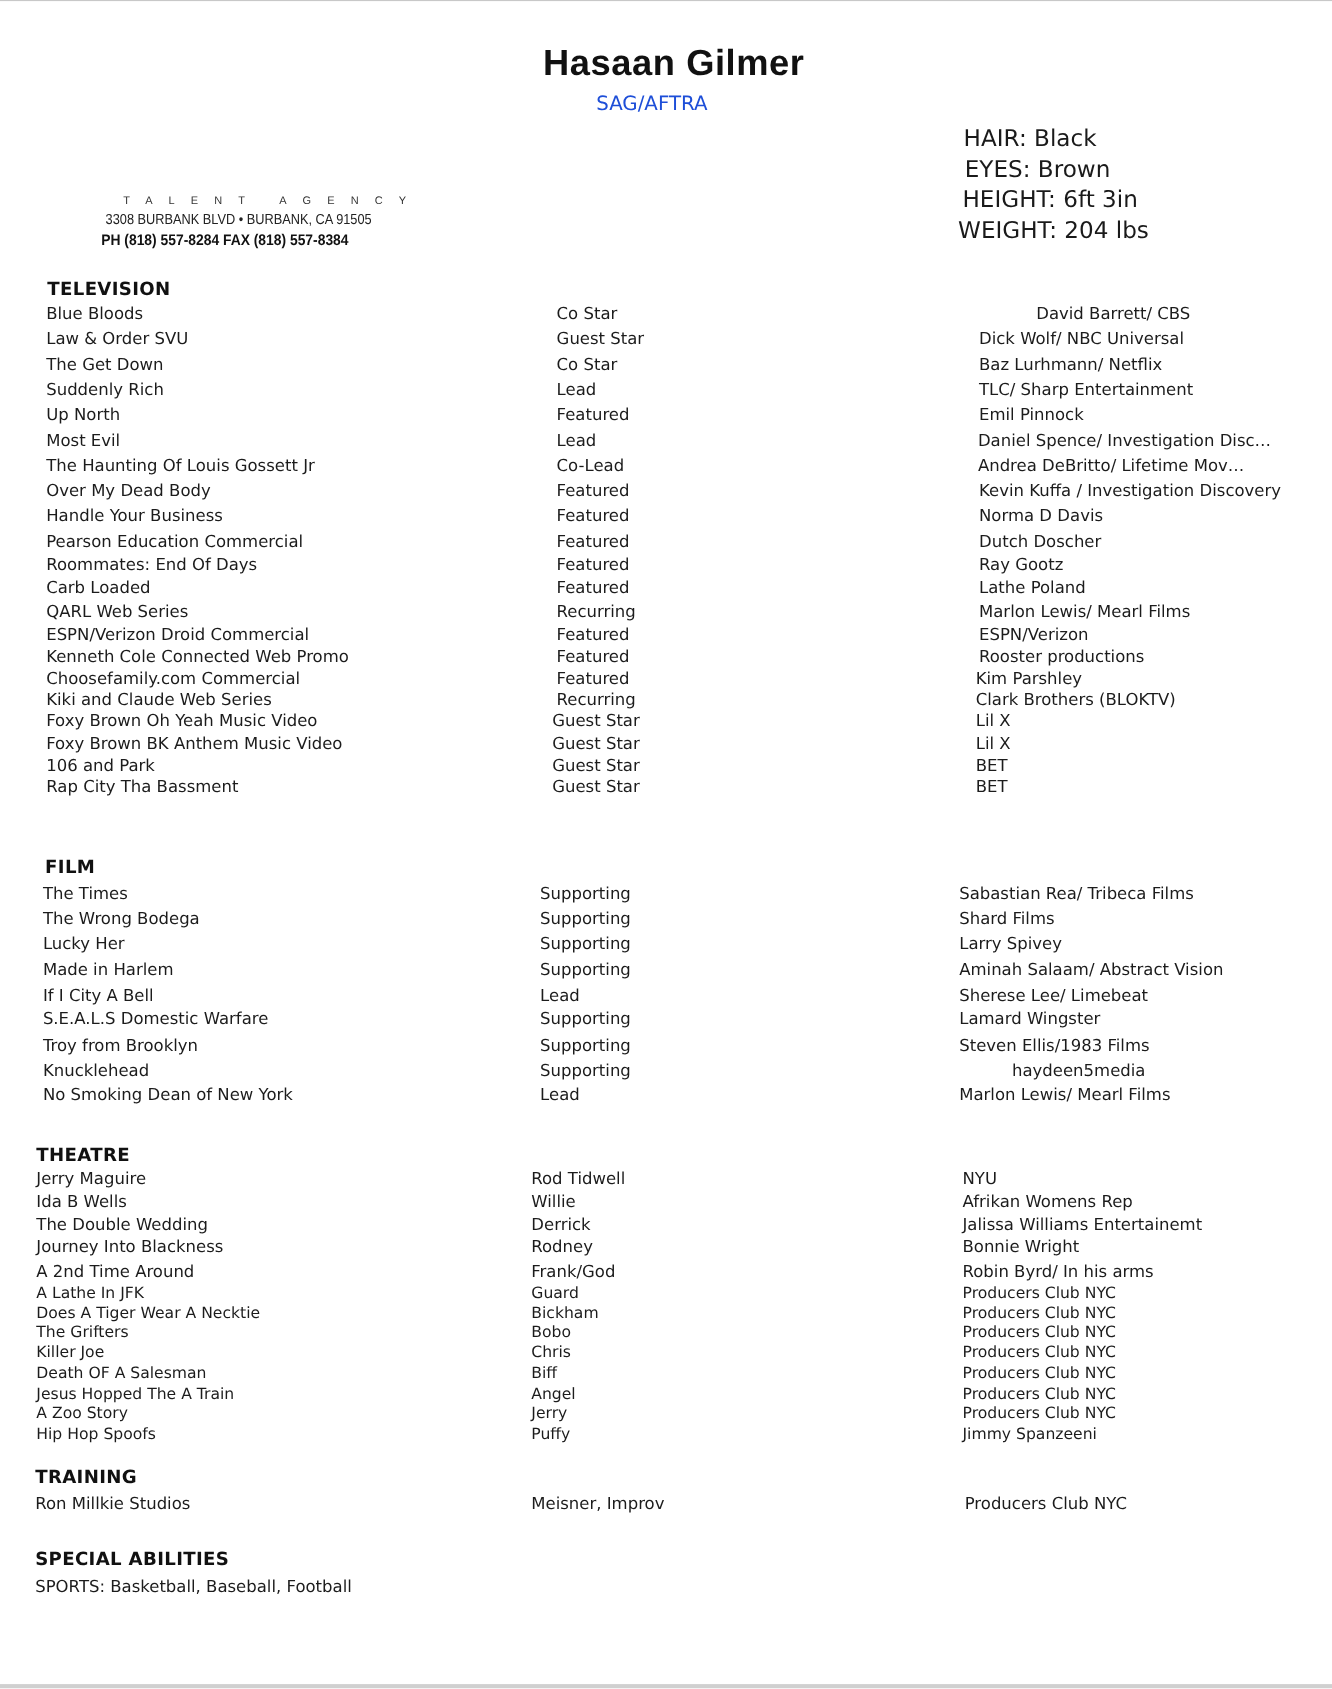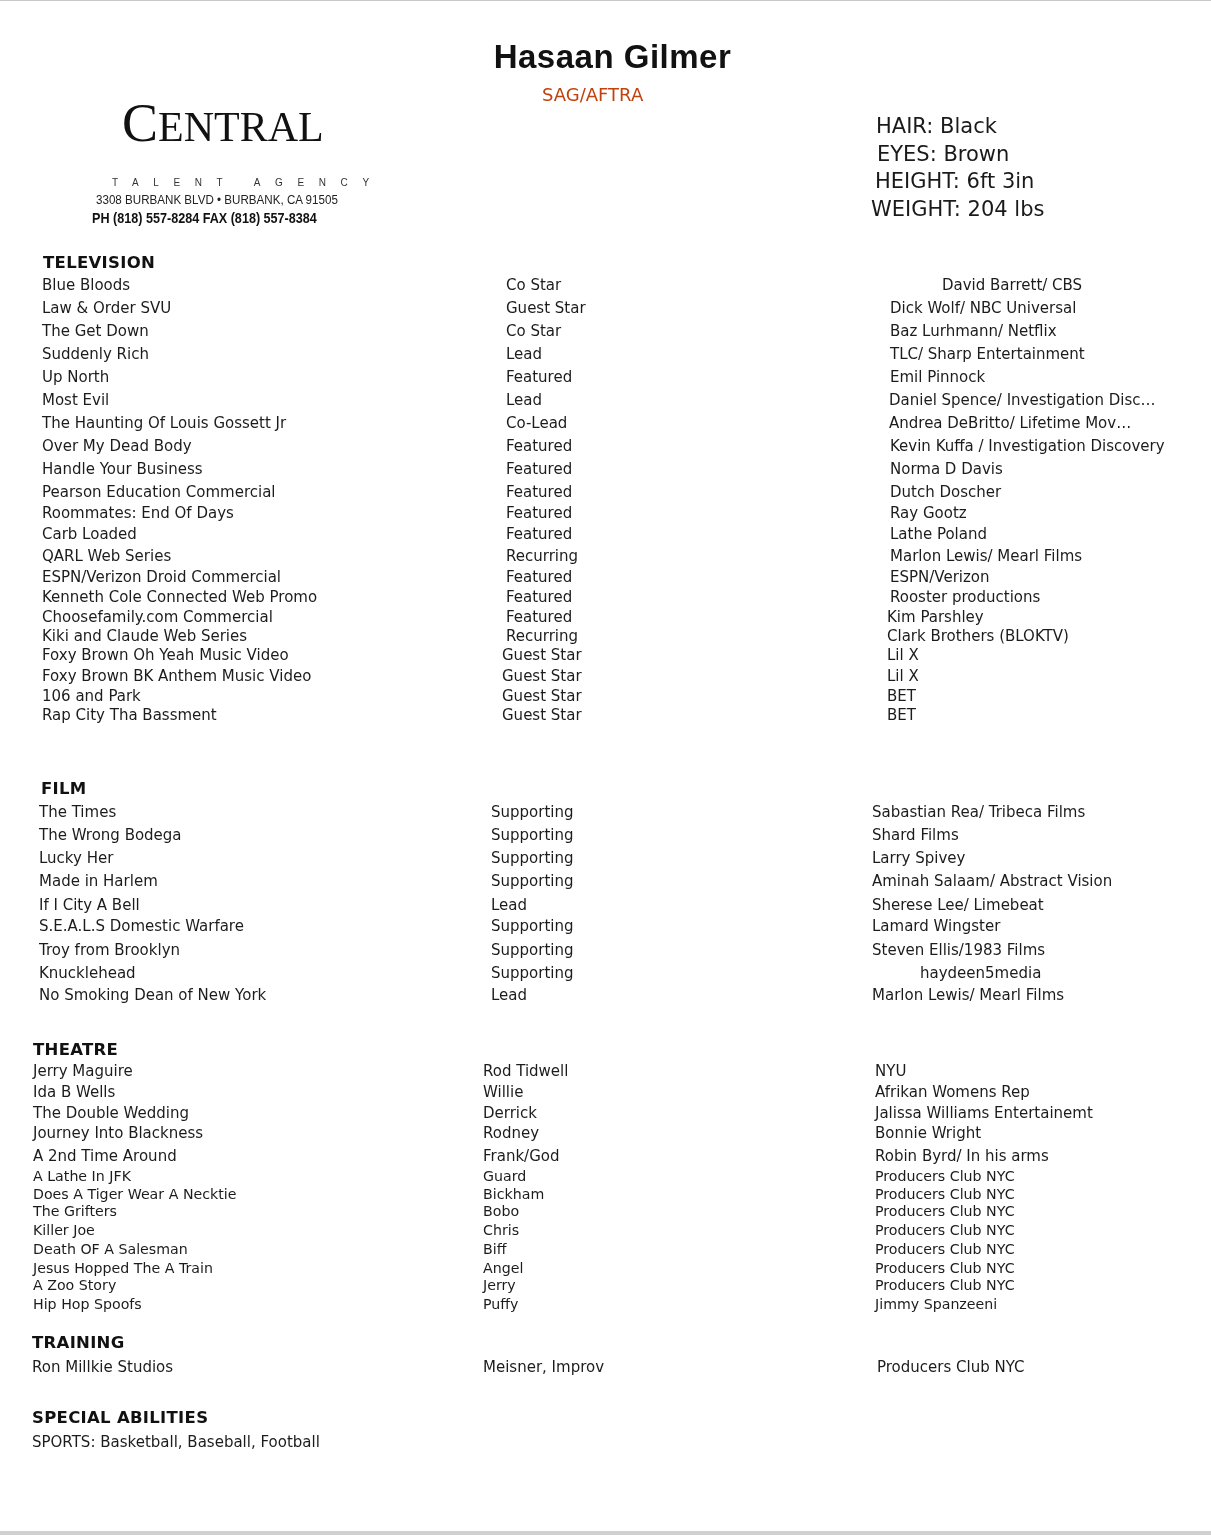--- a/index.html
+++ b/index.html
@@ -4,21 +4,21 @@
 <style>
   html, body { margin: 0; padding: 0; background: #ffffff; }
   body { width: 1211px; height: 1535px; position: relative; overflow: hidden;
          font-family: "DejaVu Sans", sans-serif; color: #1a1a1a; }
   .top-rule { position: absolute; left: 0; top: 0; width: 1211px; height: 1px; background: #c8c8c8; }
   .bottom-bar { position: absolute; left: 0; top: 1531px; width: 1211px; height: 4px; background: #d0d0d0; }
 
   .name { position: absolute; left: 0; width: 1211px; top: 38px; text-align: center;
           font-family: "Liberation Sans", sans-serif; font-weight: bold; font-size: 33px; letter-spacing: 0.5px; color: #111; }
   .name span { position: relative; left: 7px; }
-  .union { position: absolute; left: 542px; top: 84px; font-size: 18px; color: #c2410c; }
+  .union { position: absolute; left: 542px; top: 84px; font-size: 18px; color: #1d4ed8; }
 
   .logo { position: absolute; left: 92px; top: 100px; width: 280px; height: 130px; }
   .logo-central { position: absolute; left: 30px; top: 2px; font-family: "Liberation Serif", serif; font-size: 42px; line-height: 42px; color: #111; letter-spacing: 0px; }
   .logo-big-c { font-size: 54px; }
   .logo-artists { position: absolute; left: 30px; top: 32px; font-family: "Liberation Serif", serif; font-size: 42px; line-height: 42px; color: #111; }
   .logo-big-a { font-size: 52px; }
   .logo-talent { position: absolute; left: 20px; top: 77px; width: 238px; font-family: "Liberation Sans", sans-serif; font-size: 10px; letter-spacing: 14.6px; color: #333; white-space: nowrap; }
   .logo-addr { position: absolute; left: 4px; top: 92px; font-family: "Liberation Sans", sans-serif; font-size: 13.2px; color: #222; white-space: nowrap; transform: scaleX(0.88); transform-origin: left; }
   .logo-phone { position: absolute; left: 0px; top: 110px; font-family: "Liberation Sans", sans-serif; font-weight: bold; font-size: 14px; color: #111; white-space: nowrap; transform: scaleX(0.9); transform-origin: left; }
 
@@ -31,21 +31,20 @@
 </style>
 </head>
 <body>
 
 <div class="top-rule"></div>
 
 <div class="name"><span>Hasaan Gilmer</span></div>
 <div class="union">SAG/AFTRA</div>
 
 <div class="logo">
-  <div class="logo-central"><span class="logo-big-c">C</span><span>ENTRAL</span></div>
   <div class="logo-talent">TALENT AGENCY</div>
   <div class="logo-addr">3308 BURBANK BLVD • BURBANK, CA 91505</div>
   <div class="logo-phone">PH (818) 557-8284   FAX (818) 557-8384</div>
 </div>
 
 <div class="stats">
   <div class="stat" style="left:6px;top:0px;">HAIR: Black</div>
   <div class="stat" style="left:7px;top:28px;">EYES: Brown</div>
   <div class="stat" style="left:5px;top:55px;">HEIGHT: 6ft 3in</div>
   <div class="stat" style="left:1px;top:83px;">WEIGHT: 204 lbs</div>

